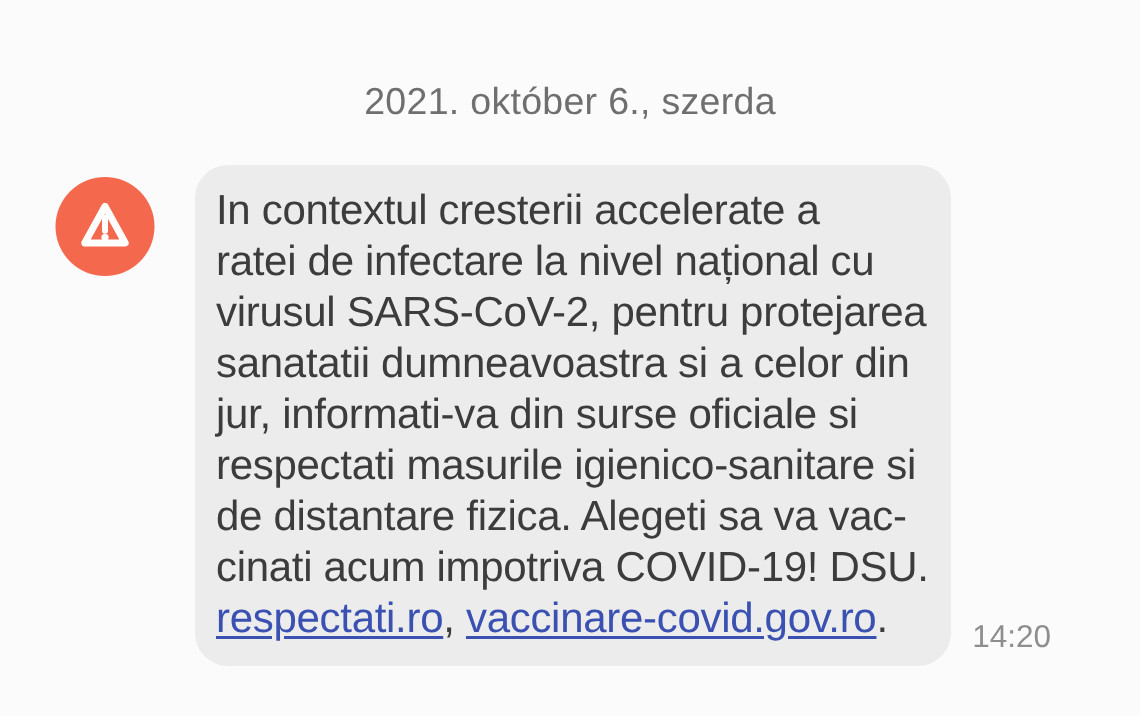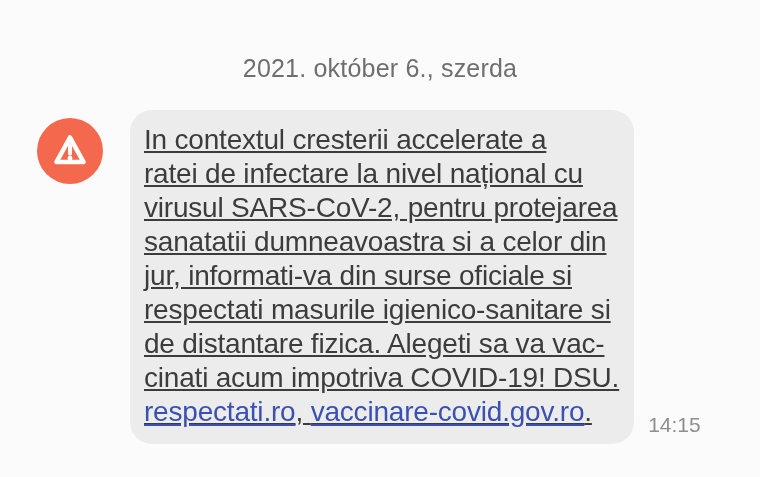--- a/index.html
+++ b/index.html
@@ -56,21 +56,20 @@
     margin-left: 27px;
     max-width: 545px;
     background: var(--color-bubble);
     border-radius: 22px;
     padding: 13px 15px 15px 14px;
     font-size: 28px;
     line-height: 34px;
     letter-spacing: -0.2px;
     color: var(--color-text);
     white-space: pre-line;
-    text-decoration: underline;
   }
 
   .bubble a.msg-link {
     color: var(--color-link);
     text-decoration: underline;
     text-underline-offset: 3px;
     cursor: pointer;
   }
 
   .timestamp {
@@ -102,16 +101,16 @@
     <div class="bubble"><span>In contextul cresterii accelerate a
 ratei de infectare la nivel național cu
 virusul SARS-CoV-2, pentru protejarea
 sanatatii dumneavoastra si a celor din
 jur, informati-va din surse oficiale si
 respectati masurile igienico-sanitare si
 de distantare fizica. Alegeti sa va vac-
 cinati acum impotriva COVID-19! DSU.
 </span><a class="msg-link" href="#">respectati.ro</a><span>, </span><a class="msg-link" href="#">vaccinare-covid.gov.ro</a><span>.</span></div>
 
-    <div class="timestamp">14:15</div>
+    <div class="timestamp">14:20</div>
   </div>
 
 </div>
 
 </body></html>

